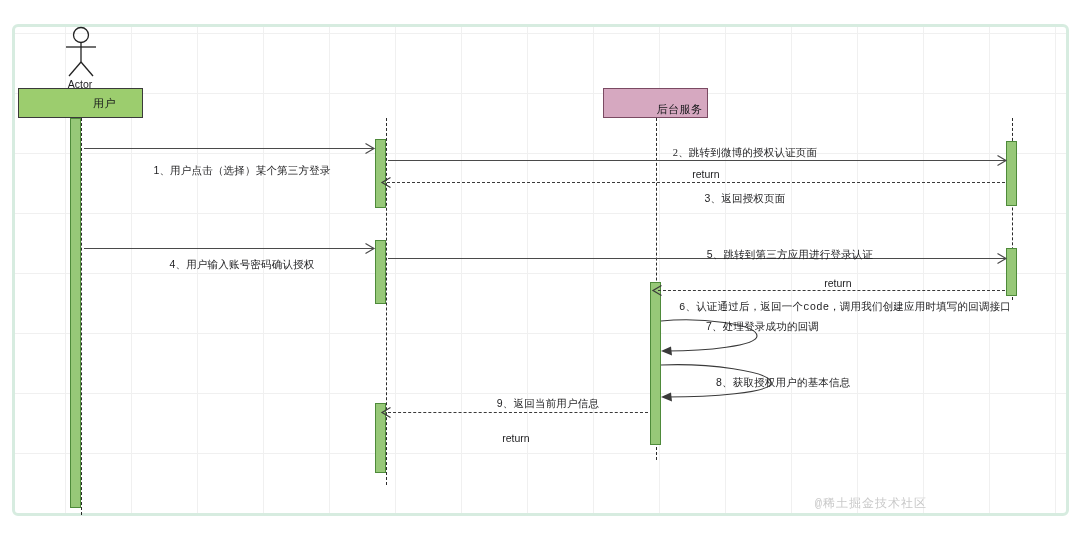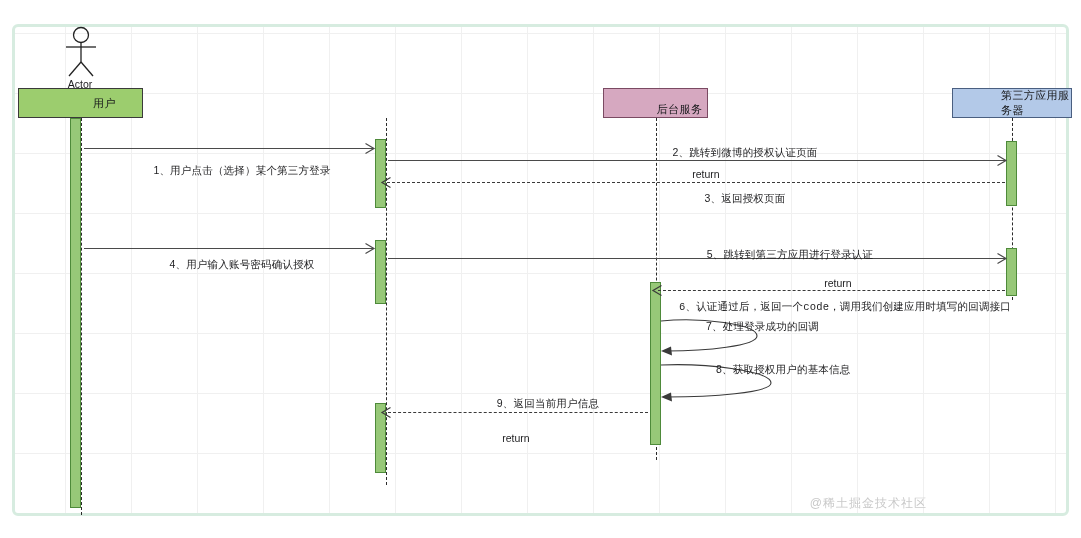--- a/index.html
+++ b/index.html
@@ -119,20 +119,21 @@
   .selfloop svg { display: block; overflow: visible; }
   
   #watermark {
     position: absolute;
     right: 24px;
     bottom: 26px;
     font-size: 12px;
     color: #c9c9c9;
     letter-spacing: 1px;
     white-space: nowrap;
+    font-family: Liberation Mono, monospace;
   }
 </style>
 </head>
 <body>
 
 <div id="page">
 
   <div id="canvas-frame">
     <div id="grid"></div>
   </div>
@@ -162,39 +163,36 @@
     <div class="activation" style="left:650px; top:282px; height:163px;"></div>
     <div class="activation" style="left:1006px;top:141px; height:65px;"></div>
     <div class="activation" style="left:1006px;top:248px; height:48px;"></div>
 
     <div class="participant" style="left:18px; top:88px; width:125px; background:#9ccd6e; border-color:#3a3a3a;">
       <span>用户</span>
     </div>
     <div class="participant" style="left:603px; top:88px; width:105px; background:#d6a8c0; border-color:#7a4a62;align-items:flex-end;">
       <span>后台服务</span>
     </div>
-    <div class="participant" style="left:952px; top:88px; width:120px; background:#b3c9e8; border-color:#4a5f80;">
-      <span>第三方应用服务器</span>
-    </div>
 
     <div class="msg-line" style="left:84px; top:148px; width:290px;"></div>
     <div class="arrow-head" style="left:365px; top:143px;">
       <svg width="10" height="11" viewBox="0 0 10 11">
         <polyline points="0.5,0.5 9,5.5 0.5,10.5" fill="none" stroke="#4a4a4a" stroke-width="1.2"></polyline>
       </svg>
     </div>
     <div class="msg-label centered" style="left:242px; top:164px;">1、用户点击（选择）某个第三方登录</div>
 
     <div class="msg-line" style="left:388px; top:160px; width:617px;"></div>
     <div class="arrow-head" style="left:997px; top:155px;">
       <svg width="10" height="11" viewBox="0 0 10 11">
         <polyline points="0.5,0.5 9,5.5 0.5,10.5" fill="none" stroke="#4a4a4a" stroke-width="1.2"></polyline>
       </svg>
     </div>
-    <div class="msg-label centered" style="left:745px; top:146px;">2、跳转到微博的授权认证页面</div>
+    <div class="msg-label centered" style="left:745px; top:146px;font-family:Liberation Serif, serif;">2、跳转到微博的授权认证页面</div>
 
     <div class="msg-line dashed" style="left:387px; top:182px; width:618px;"></div>
     <div class="arrow-head" style="left:381px; top:177px;">
       <svg width="10" height="11" viewBox="0 0 10 11">
         <polyline points="9.5,0.5 1,5.5 9.5,10.5" fill="none" stroke="#3a3a3a" stroke-width="1.2"></polyline>
       </svg>
     </div>
     <div class="ret-label" style="left:706px; top:168px;">return</div>
 
     <div class="msg-label centered" style="left:745px; top:192px;">3、返回授权页面</div>
@@ -232,21 +230,21 @@
       </svg>
     </div>
     <div class="msg-label" style="left:706px; top:320px;">7、处理登录成功的回调</div>
 
     <div class="selfloop" style="left:661px; top:363px;">
       <svg width="130" height="42" viewBox="0 0 130 42">
         <path d="M 0,2 C 46,0 110,8 110,20 C 110,30 48,34 6,34" fill="none" stroke="#3a3a3a" stroke-width="1.1"></path>
         <polygon points="10,29.5 0,34 11,38.5" fill="#3a3a3a"></polygon>
       </svg>
     </div>
-    <div class="msg-label" style="left:716px; top:363px;">8、获取授权用户的基本信息</div>
+    <div class="msg-label" style="left:716px; top:376px;">8、获取授权用户的基本信息</div>
 
     <div class="msg-line dashed" style="left:388px; top:412px; width:260px;"></div>
     <div class="arrow-head" style="left:381px; top:407px;">
       <svg width="10" height="11" viewBox="0 0 10 11">
         <polyline points="9.5,0.5 1,5.5 9.5,10.5" fill="none" stroke="#3a3a3a" stroke-width="1.2"></polyline>
       </svg>
     </div>
     <div class="msg-label centered" style="left:548px; top:397px;">9、返回当前用户信息</div>
 
     <div class="ret-label" style="left:516px; top:432px;">return</div>

